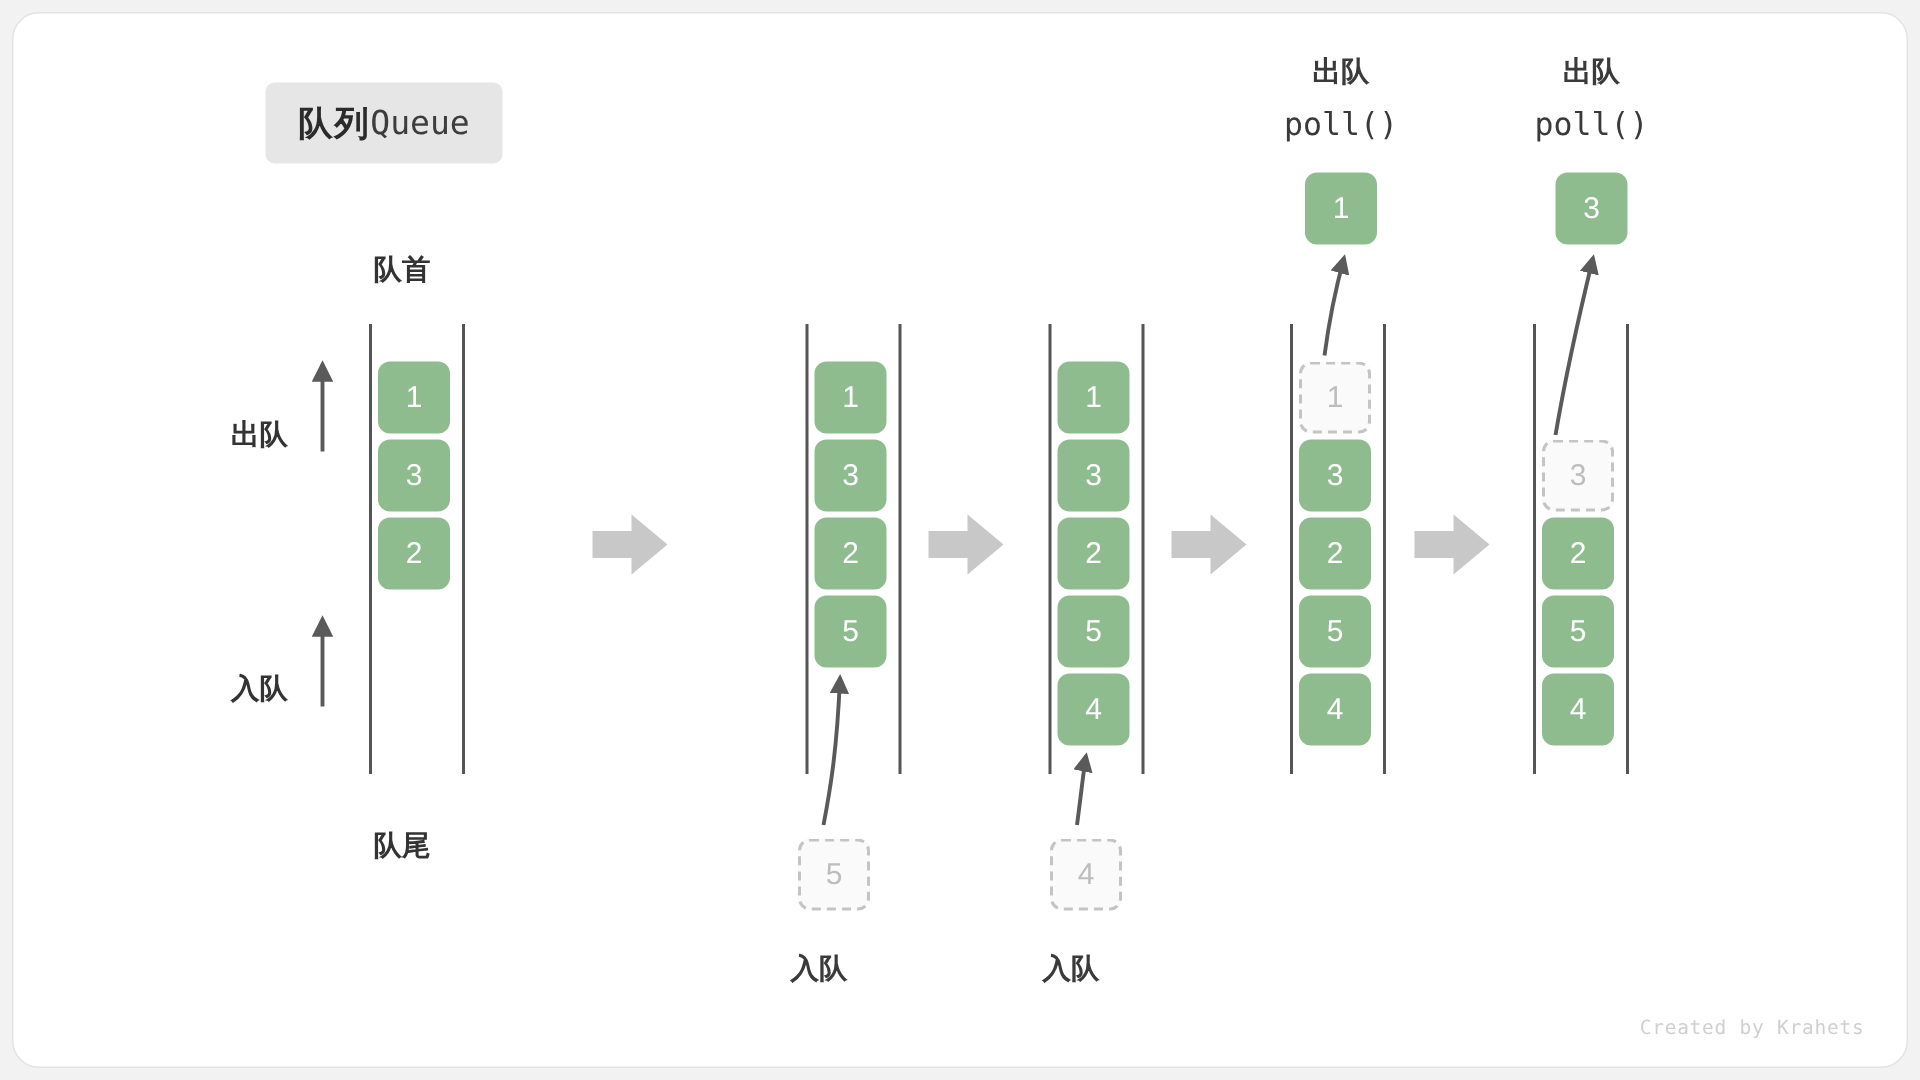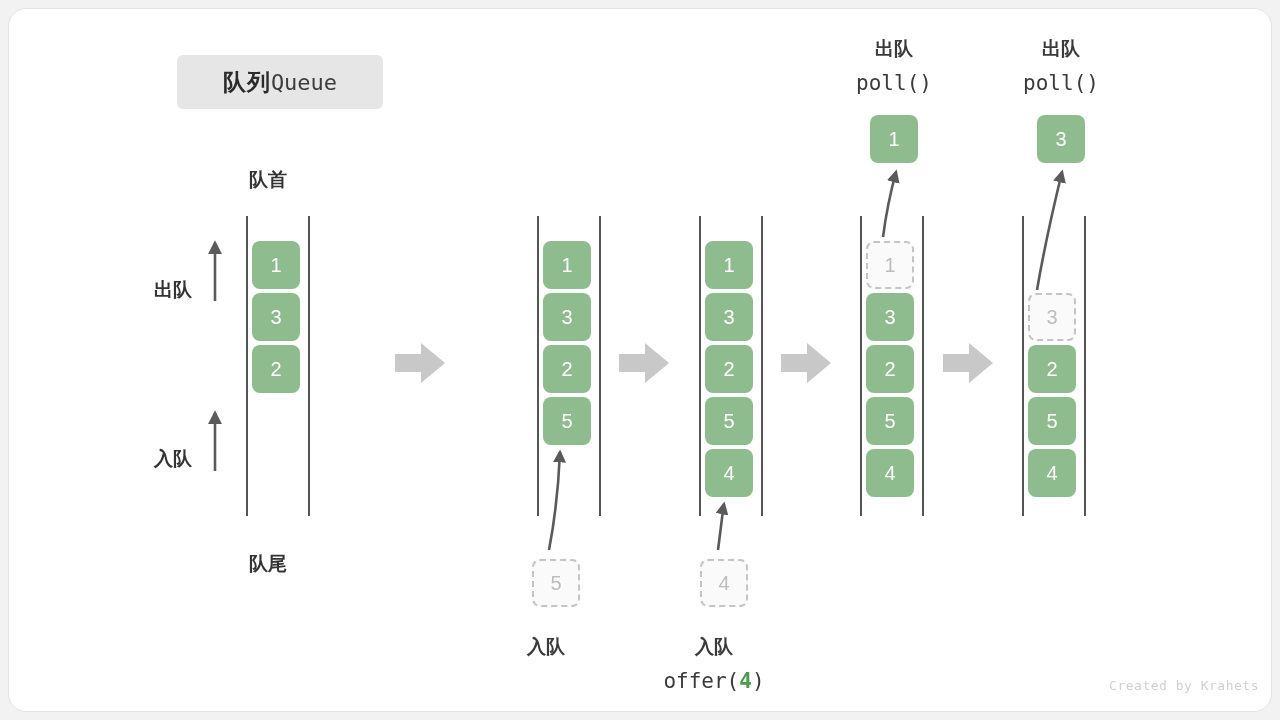--- a/index.html
+++ b/index.html
@@ -23,21 +23,21 @@
     border: 1px solid #e3e3e3;
     border-radius: 18px;
     box-sizing: border-box;
     overflow: hidden;
   }
   .abs { position: absolute; }
 
   
   #title-chip {
     left: 168px; top: 46px;
-    width: 206px; height: 54px;
+    width: 158px; height: 54px;
     background: #e6e6e6;
     border-radius: 6px;
     display: flex;
     align-items: center;
     justify-content: center;
   }
   #title-chip .cn {
     font-size: 23px;
     font-weight: bold;
     color: #2b2b2b;
@@ -101,21 +101,21 @@
   
   #overlay {
     position: absolute;
     left: 0; top: 0;
     width: 1264px; height: 704px;
     pointer-events: none;
   }
 
   
   #credit {
-    right: 12px; bottom: 18px;
+    right: 28px; bottom: 18px;
     font-family: "DejaVu Sans Mono", monospace;
     font-size: 13px;
     color: #d0d0d0;
     letter-spacing: 0.5px;
   }
 </style>
 </head>
 <body>
 
 <div id="card">
@@ -152,21 +152,20 @@
   <div class="abs rail" style="left:690px; top:207px; height:300px;"></div>
   <div class="abs rail" style="left:752px; top:207px; height:300px;"></div>
   <div class="abs cell" style="left:696px; top:232px;">1</div>
   <div class="abs cell" style="left:696px; top:284px;">3</div>
   <div class="abs cell" style="left:696px; top:336px;">2</div>
   <div class="abs cell" style="left:696px; top:388px;">5</div>
   <div class="abs cell" style="left:696px; top:440px;">4</div>
   <div class="abs cell ghost" style="left:691px; top:550px;">4</div>
   <div class="abs op-caption" style="left:620px; top:620px; width:170px;">
     <div class="cn">入队</div>
-    <div class="mono"><span>offer(</span><span class="arg">4</span><span>)</span></div>
   </div>
 
   <div class="abs rail" style="left:851px; top:207px; height:300px;"></div>
   <div class="abs rail" style="left:913px; top:207px; height:300px;"></div>
   <div class="abs cell ghost" style="left:857px; top:232px;">1</div>
   <div class="abs cell" style="left:857px; top:284px;">3</div>
   <div class="abs cell" style="left:857px; top:336px;">2</div>
   <div class="abs cell" style="left:857px; top:388px;">5</div>
   <div class="abs cell" style="left:857px; top:440px;">4</div>
   <div class="abs cell" style="left:861px; top:106px;">1</div>

